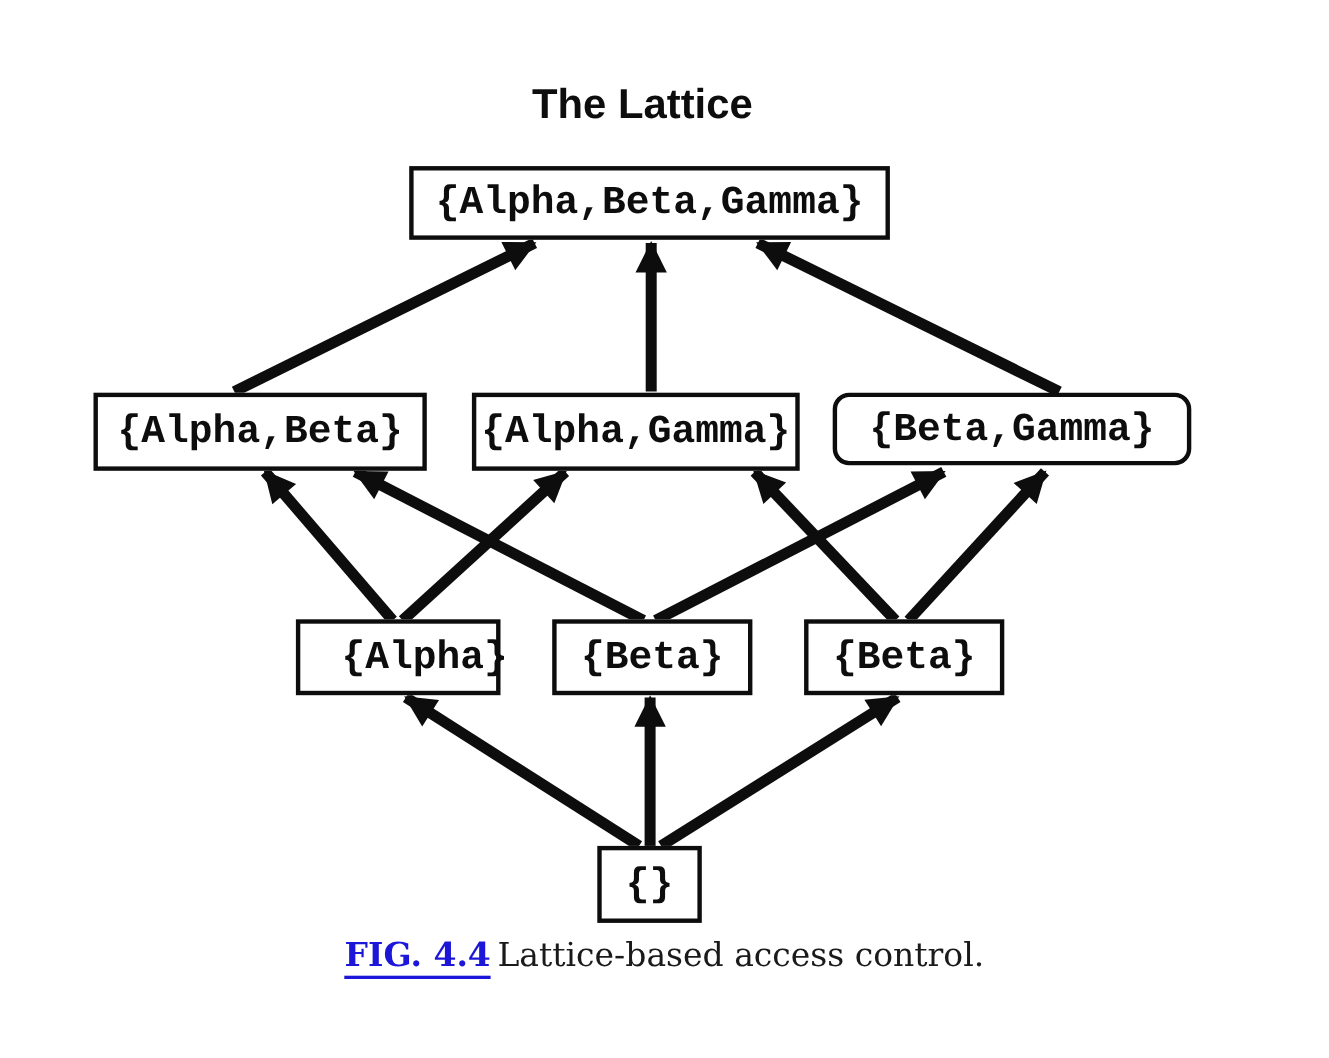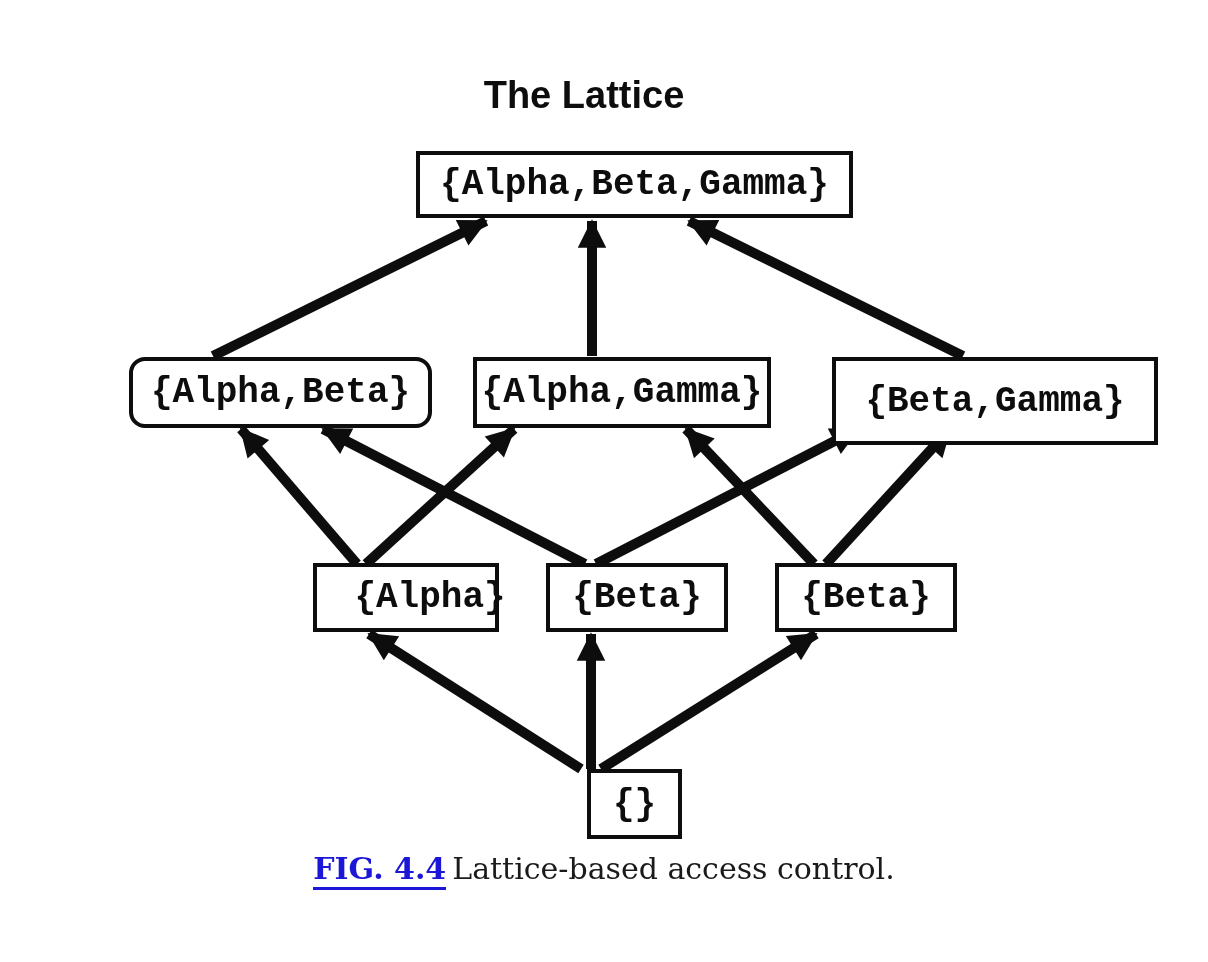--- a/index.html
+++ b/index.html
@@ -15,21 +15,21 @@
     font-weight:700; font-size:38px; color:var(--ink); letter-spacing:0px;
   }
   #edges { position:absolute; left:0; top:0; width:1208px; height:962px; }
   #edges line { stroke:var(--ink); stroke-linecap:butt; }
   #edges path { fill:var(--ink); }
   .node {
     position:absolute; box-sizing:border-box;
     background:#ffffff; border:4px solid var(--ink);
     display:flex; align-items:center; justify-content:center;
     font-family:"Liberation Mono", monospace; font-weight:700;
-    font-size:36px; color:var(--ink); white-space:nowrap;margin-left:44px;
+    font-size:36px; color:var(--ink); white-space:nowrap;
   }
   .caption {
     position:absolute; left:0; top:851px; width:1208px;
     text-align:center; font-family:"DejaVu Serif", serif;
     font-size:30px; color:#1a1a1a;
   }
   .caption .fig-link {
     color:var(--link); font-weight:700;
     border-bottom:3px solid var(--link);
     padding-bottom:1px; margin-right:6px;
@@ -60,23 +60,23 @@
         <line x1="596" y1="564" x2="858" y2="429" stroke-width="10" marker-end="url(#arrowhead)"></line>
         <line x1="826" y1="564" x2="950" y2="429" stroke-width="10" marker-end="url(#arrowhead)"></line>
         <line x1="581" y1="769" x2="369" y2="634" stroke-width="10" marker-end="url(#arrowhead)"></line>
         <line x1="591" y1="769" x2="591" y2="634" stroke-width="10" marker-end="url(#arrowhead)"></line>
         <line x1="601" y1="769" x2="816" y2="634" stroke-width="10" marker-end="url(#arrowhead)"></line>
       </g>
   </svg>
 
   <div id="nodes">
       <div class="node" style="left: 372px; top: 151px; width: 437px; height: 67px;">{Alpha,Beta,Gamma}</div>
-      <div class="node" style="left: 85px; top: 357px; width: 303px; height: 71px; border-radius: 16px;">{Alpha,Beta}</div>
+      <div class="node" style="left: 85px; top: 357px; width: 303px; height: 71px;">{Alpha,Beta}</div>
       <div class="node" style="left: 429px; top: 357px; width: 298px; height: 71px;">{Alpha,Gamma}</div>
-      <div class="node" style="left: 788px; top: 357px; width: 326px; height: 88px;">{Beta,Gamma}</div>
+      <div class="node" style="left: 757px; top: 357px; width: 326px; height: 66px; border-radius: 15px;">{Beta,Gamma}</div>
       <div class="node" style="left: 269px; top: 563px; width: 186px; height: 69px; padding-left: 48px;">{Alpha}</div>
       <div class="node" style="left: 502px; top: 563px; width: 182px; height: 69px;">{Beta}</div>
       <div class="node" style="left: 731px; top: 563px; width: 182px; height: 69px;">{Beta}</div>
       <div class="node" style="left: 543px; top: 769px; width: 95px; height: 70px;">{}</div>
     </div>
 
   <div class="caption">
     <span class="fig-link">FIG. 4.4</span><span>Lattice-based access control.</span>
   </div>
 

